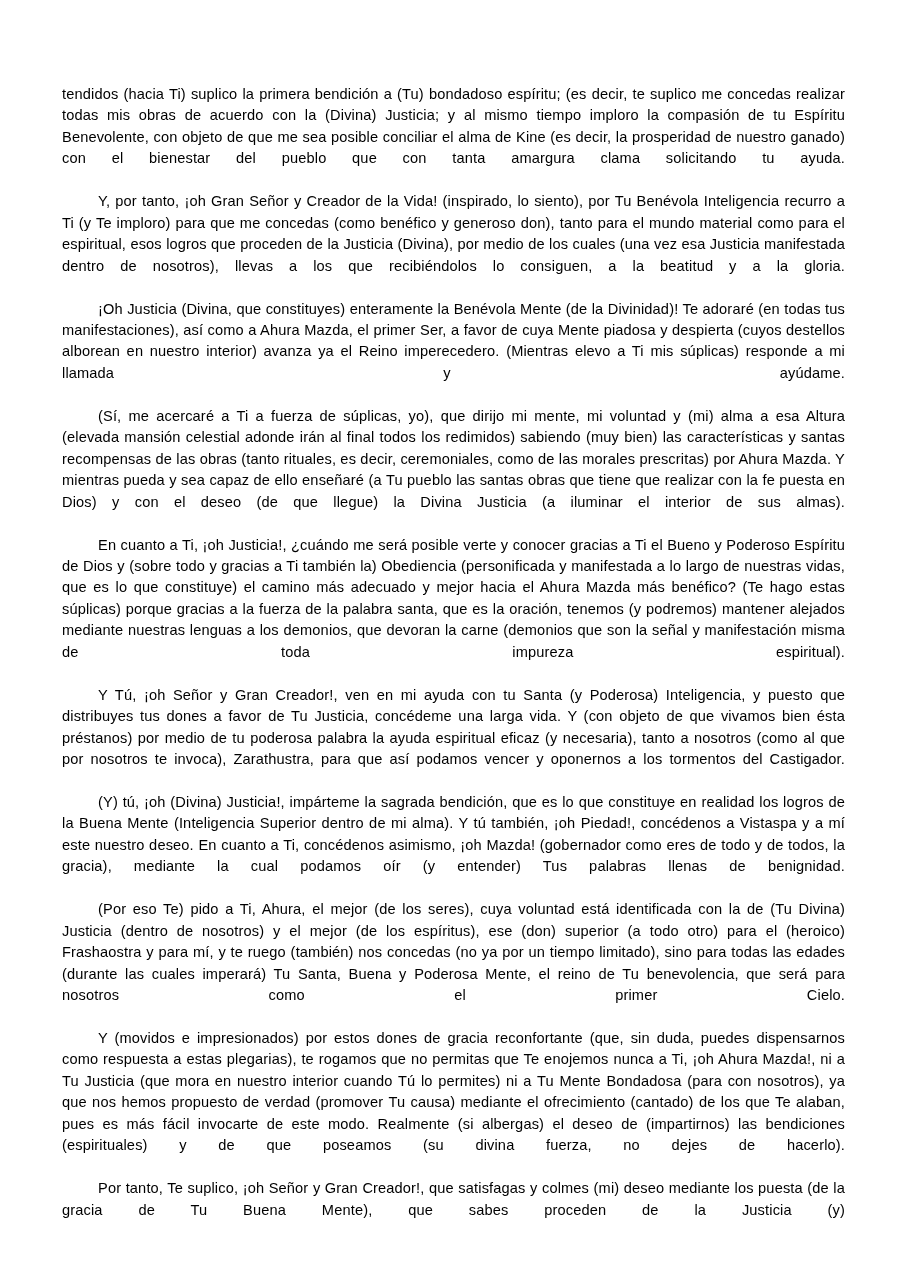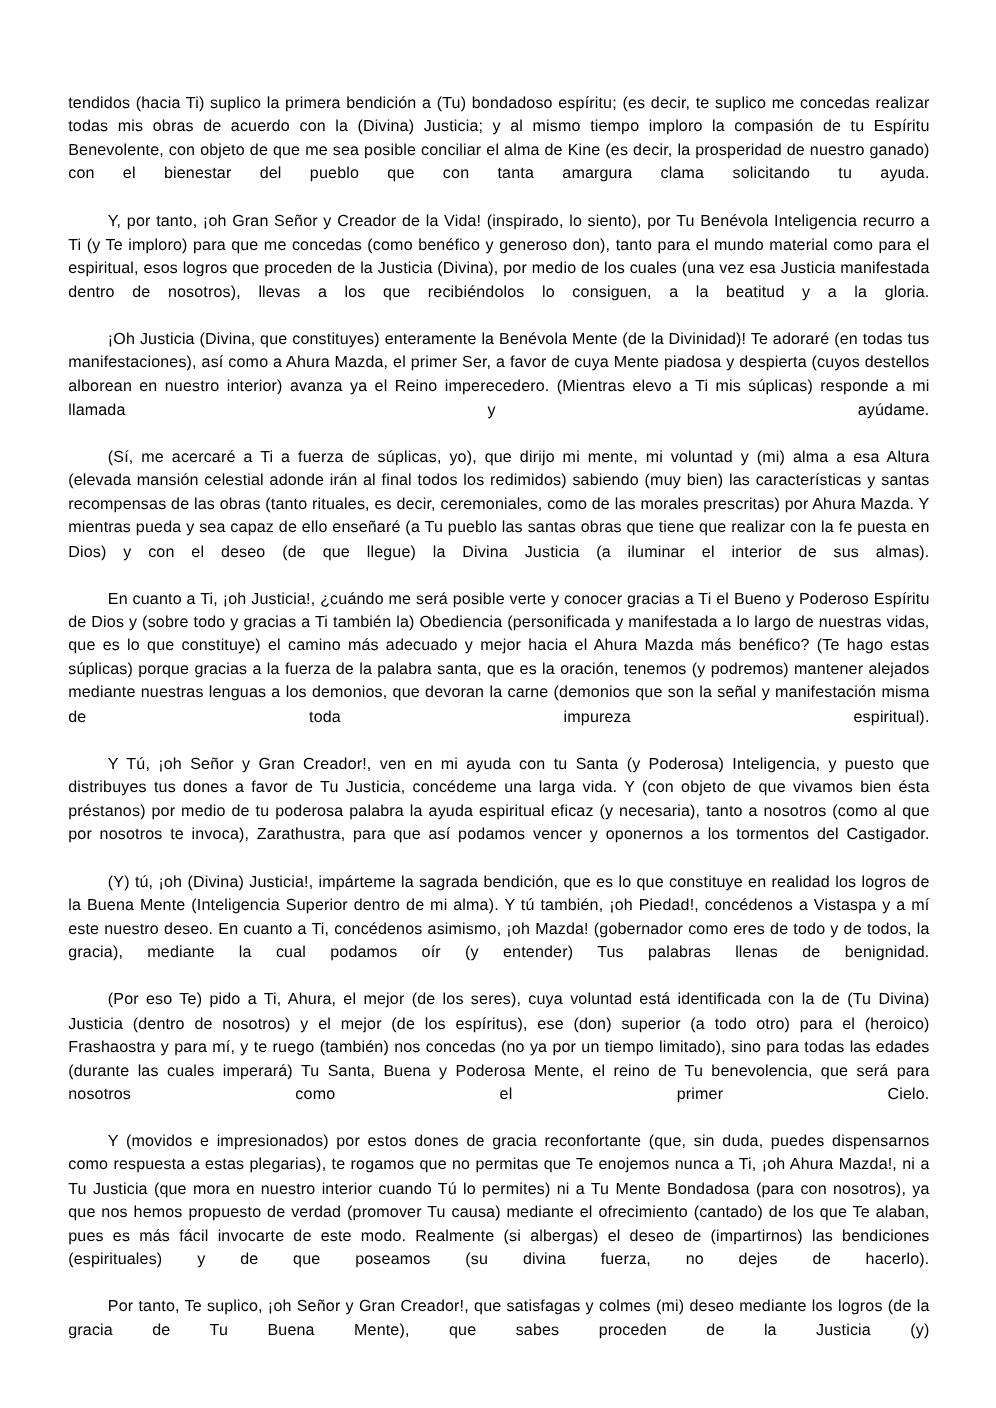--- a/index.html
+++ b/index.html
@@ -61,16 +61,16 @@
 
     <p class="para continuation">tendidos (hacia Ti) suplico la primera bendición a (Tu) bondadoso espíritu; (es decir, te suplico me concedas realizar todas mis obras de acuerdo con la (Divina) Justicia; y al mismo tiempo imploro la compasión de tu Espíritu Benevolente, con objeto de que me sea posible conciliar el alma de Kine (es decir, la prosperidad de nuestro ganado) con el bienestar del pueblo que con tanta amargura clama solicitando tu ayuda.</p>
     <p class="para">Y, por tanto, ¡oh Gran Señor y Creador de la Vida! (inspirado, lo siento), por Tu Benévola Inteligencia recurro a Ti (y Te imploro) para que me concedas (como benéfico y generoso don), tanto para el mundo material como para el espiritual, esos logros que proceden de la Justicia (Divina), por medio de los cuales (una vez esa Justicia manifestada dentro de nosotros), llevas a los que recibiéndolos lo consiguen, a la beatitud y a la gloria.</p>
     <p class="para">¡Oh Justicia (Divina, que constituyes) enteramente la Benévola Mente (de la Divinidad)! Te adoraré (en todas tus manifestaciones), así como a Ahura Mazda, el primer Ser, a favor de cuya Mente piadosa y despierta (cuyos destellos alborean en nuestro interior) avanza ya el Reino imperecedero. (Mientras elevo a Ti mis súplicas) responde a mi llamada y ayúdame.</p>
     <p class="para">(Sí, me acercaré a Ti a fuerza de súplicas, yo), que dirijo mi mente, mi voluntad y (mi) alma a esa Altura (elevada mansión celestial adonde irán al final todos los redimidos) sabiendo (muy bien) las características y santas recompensas de las obras (tanto rituales, es decir, ceremoniales, como de las morales prescritas) por Ahura Mazda. Y mientras pueda y sea capaz de ello enseñaré (a Tu pueblo las santas obras que tiene que realizar con la fe puesta en Dios) y con el deseo (de que llegue) la Divina Justicia (a iluminar el interior de sus almas).</p>
     <p class="para">En cuanto a Ti, ¡oh Justicia!, ¿cuándo me será posible verte y conocer gracias a Ti el Bueno y Poderoso Espíritu de Dios y (sobre todo y gracias a Ti también la) Obediencia (personificada y manifestada a lo largo de nuestras vidas, que es lo que constituye) el camino más adecuado y mejor hacia el Ahura Mazda más benéfico? (Te hago estas súplicas) porque gracias a la fuerza de la palabra santa, que es la oración, tenemos (y podremos) mantener alejados mediante nuestras lenguas a los demonios, que devoran la carne (demonios que son la señal y manifestación misma de toda impureza espiritual).</p>
     <p class="para">Y Tú, ¡oh Señor y Gran Creador!, ven en mi ayuda con tu Santa (y Poderosa) Inteligencia, y puesto que distribuyes tus dones a favor de Tu Justicia, concédeme una larga vida. Y (con objeto de que vivamos bien ésta préstanos) por medio de tu poderosa palabra la ayuda espiritual eficaz (y necesaria), tanto a nosotros (como al que por nosotros te invoca), Zarathustra, para que así podamos vencer y oponernos a los tormentos del Castigador.</p>
     <p class="para">(Y) tú, ¡oh (Divina) Justicia!, impárteme la sagrada bendición, que es lo que constituye en realidad los logros de la Buena Mente (Inteligencia Superior dentro de mi alma). Y tú también, ¡oh Piedad!, concédenos a Vistaspa y a mí este nuestro deseo. En cuanto a Ti, concédenos asimismo, ¡oh Mazda! (gobernador como eres de todo y de todos, la gracia), mediante la cual podamos oír (y entender) Tus palabras llenas de benignidad.</p>
     <p class="para">(Por eso Te) pido a Ti, Ahura, el mejor (de los seres), cuya voluntad está identificada con la de (Tu Divina) Justicia (dentro de nosotros) y el mejor (de los espíritus), ese (don) superior (a todo otro) para el (heroico) Frashaostra y para mí, y te ruego (también) nos concedas (no ya por un tiempo limitado), sino para todas las edades (durante las cuales imperará) Tu Santa, Buena y Poderosa Mente, el reino de Tu benevolencia, que será para nosotros como el primer Cielo.</p>
     <p class="para">Y (movidos e impresionados) por estos dones de gracia reconfortante (que, sin duda, puedes dispensarnos como respuesta a estas plegarias), te rogamos que no permitas que Te enojemos nunca a Ti, ¡oh Ahura Mazda!, ni a Tu Justicia (que mora en nuestro interior cuando Tú lo permites) ni a Tu Mente Bondadosa (para con nosotros), ya que nos hemos propuesto de verdad (promover Tu causa) mediante el ofrecimiento (cantado) de los que Te alaban, pues es más fácil invocarte de este modo. Realmente (si albergas) el deseo de (impartirnos) las bendiciones (espirituales) y de que poseamos (su divina fuerza, no dejes de hacerlo).</p>
-    <p class="para">Por tanto, Te suplico, ¡oh Señor y Gran Creador!, que satisfagas y colmes (mi) deseo mediante los logros (de la gracia de Tu Buena Mente), que sabes proceden de la Justicia (y)</p>
+    <p class="para">Por tanto, Te suplico, ¡oh Señor y Gran Creador!, que satisfagas y colmes (mi) deseo mediante los puesta (de la gracia de Tu Buena Mente), que sabes proceden de la Justicia (y)</p>
 
   </div>
 </div>
 
 </body></html>

